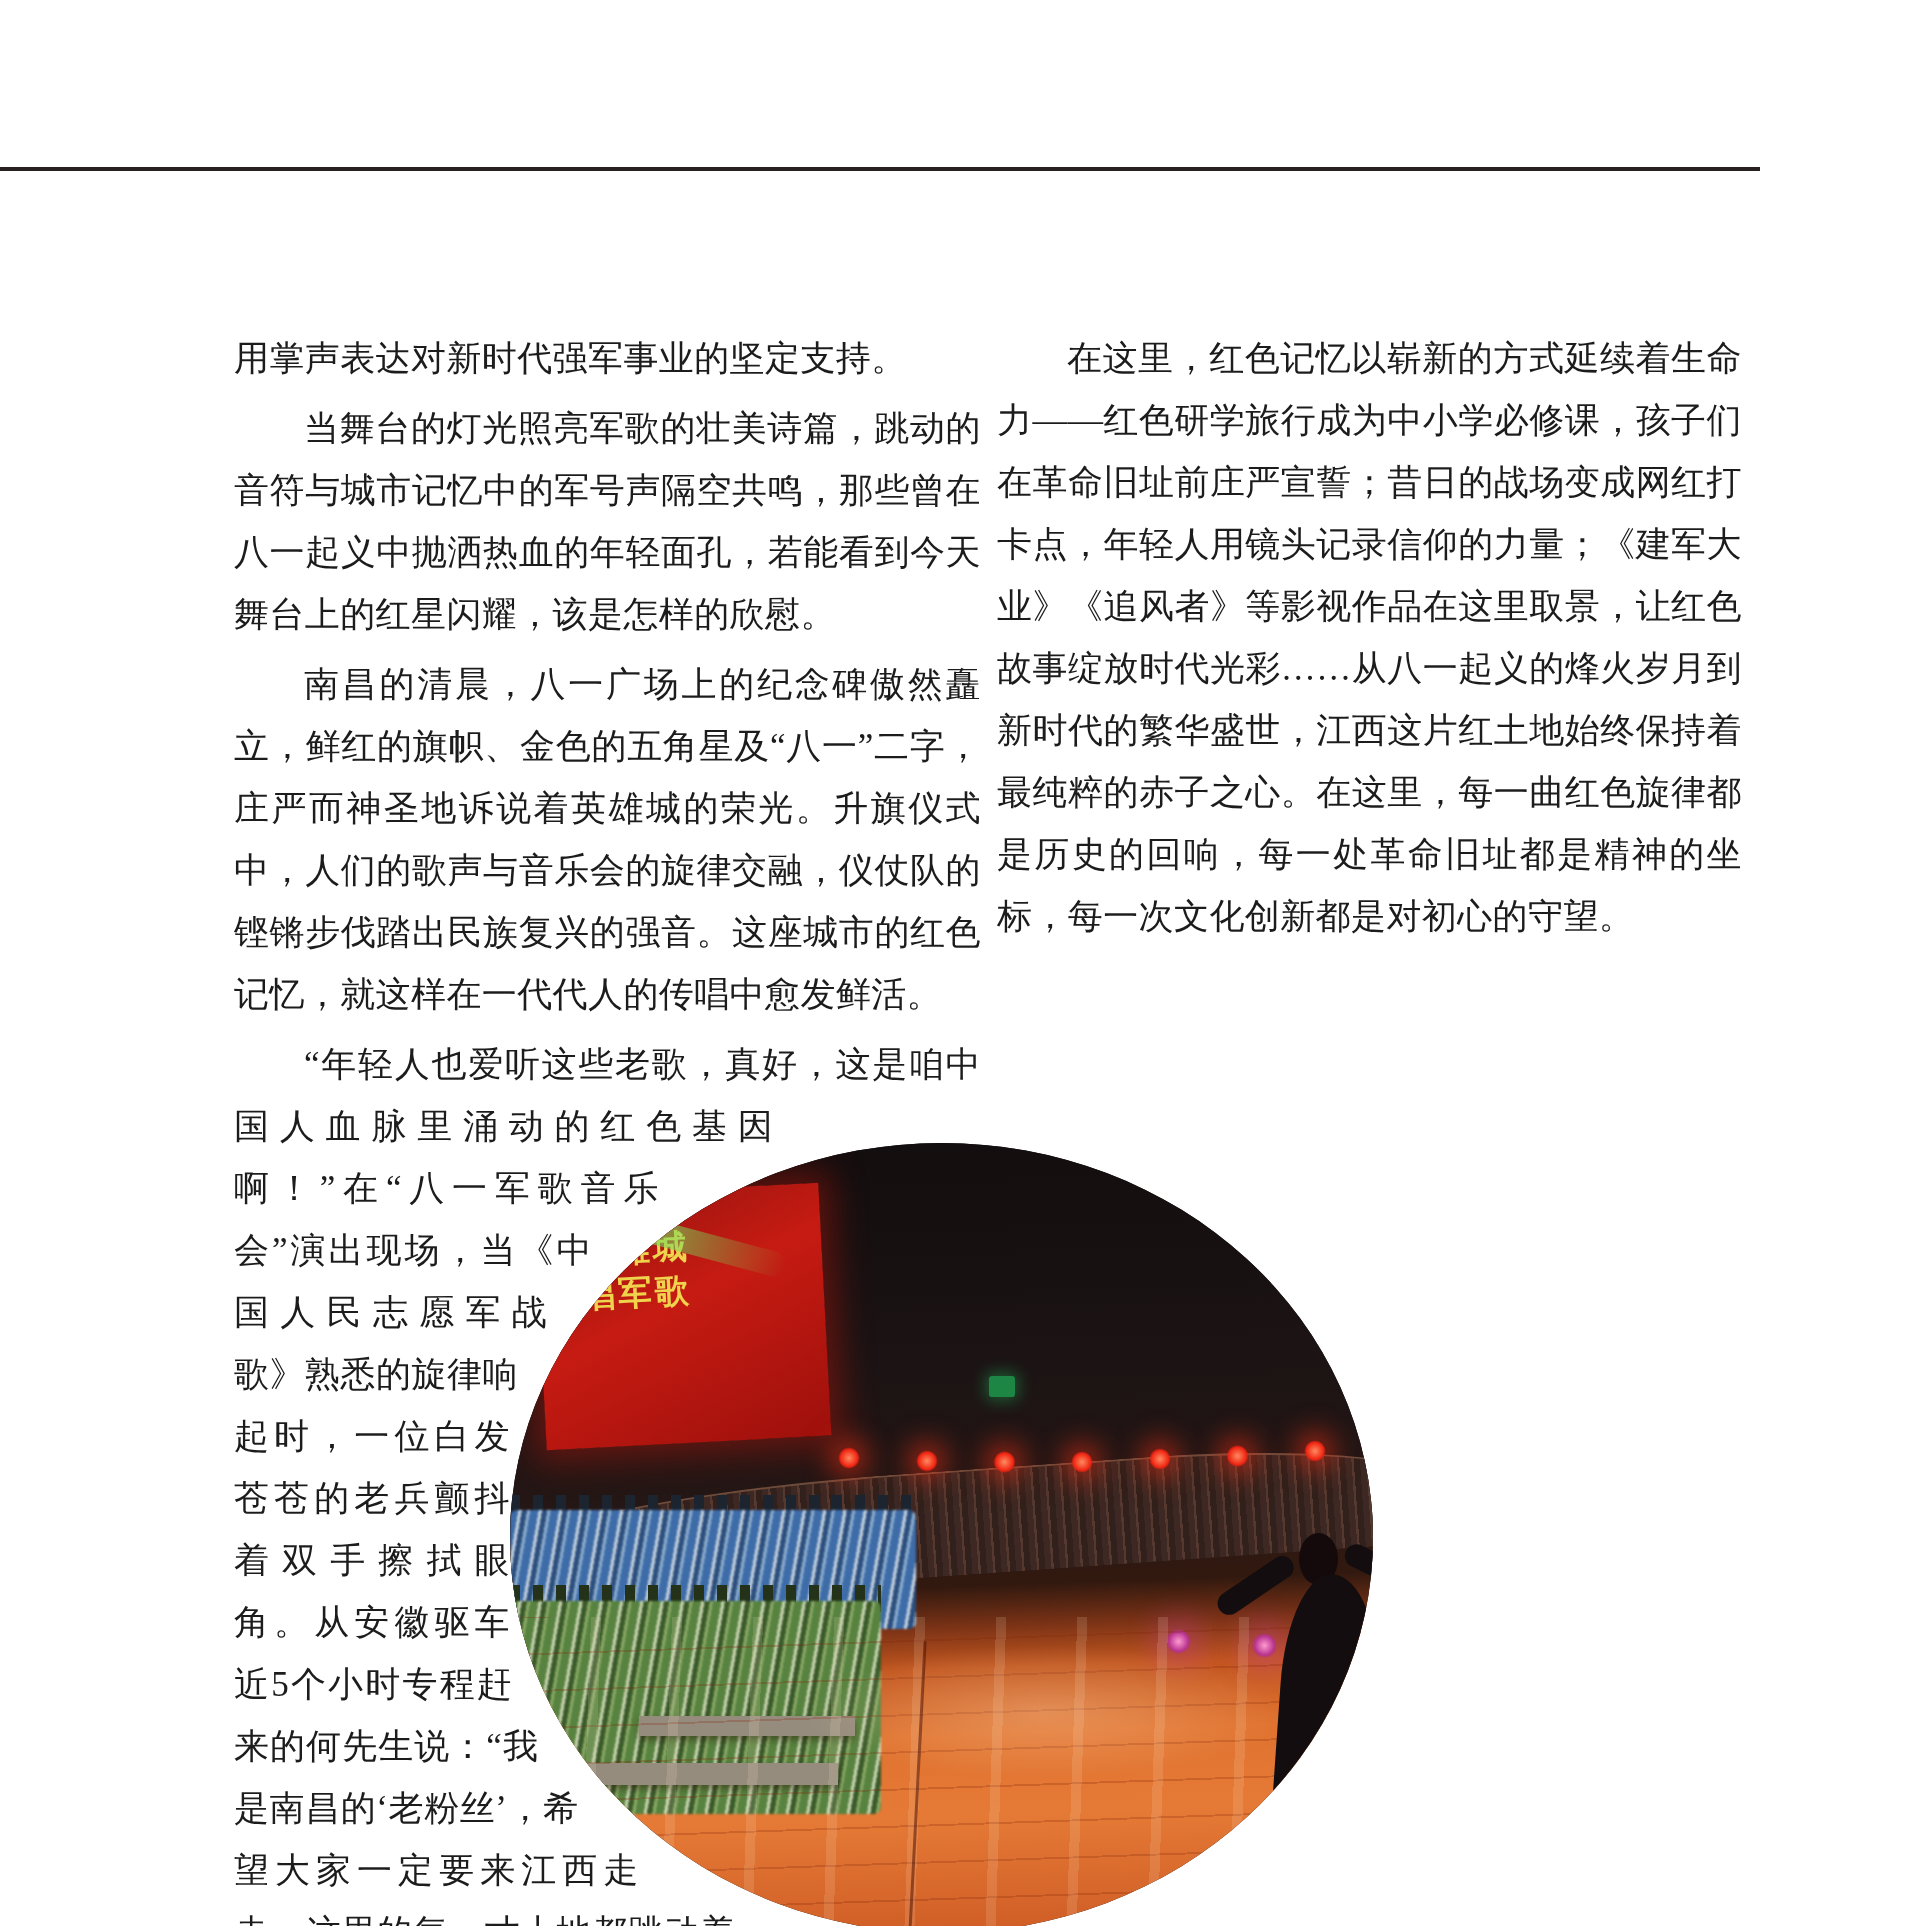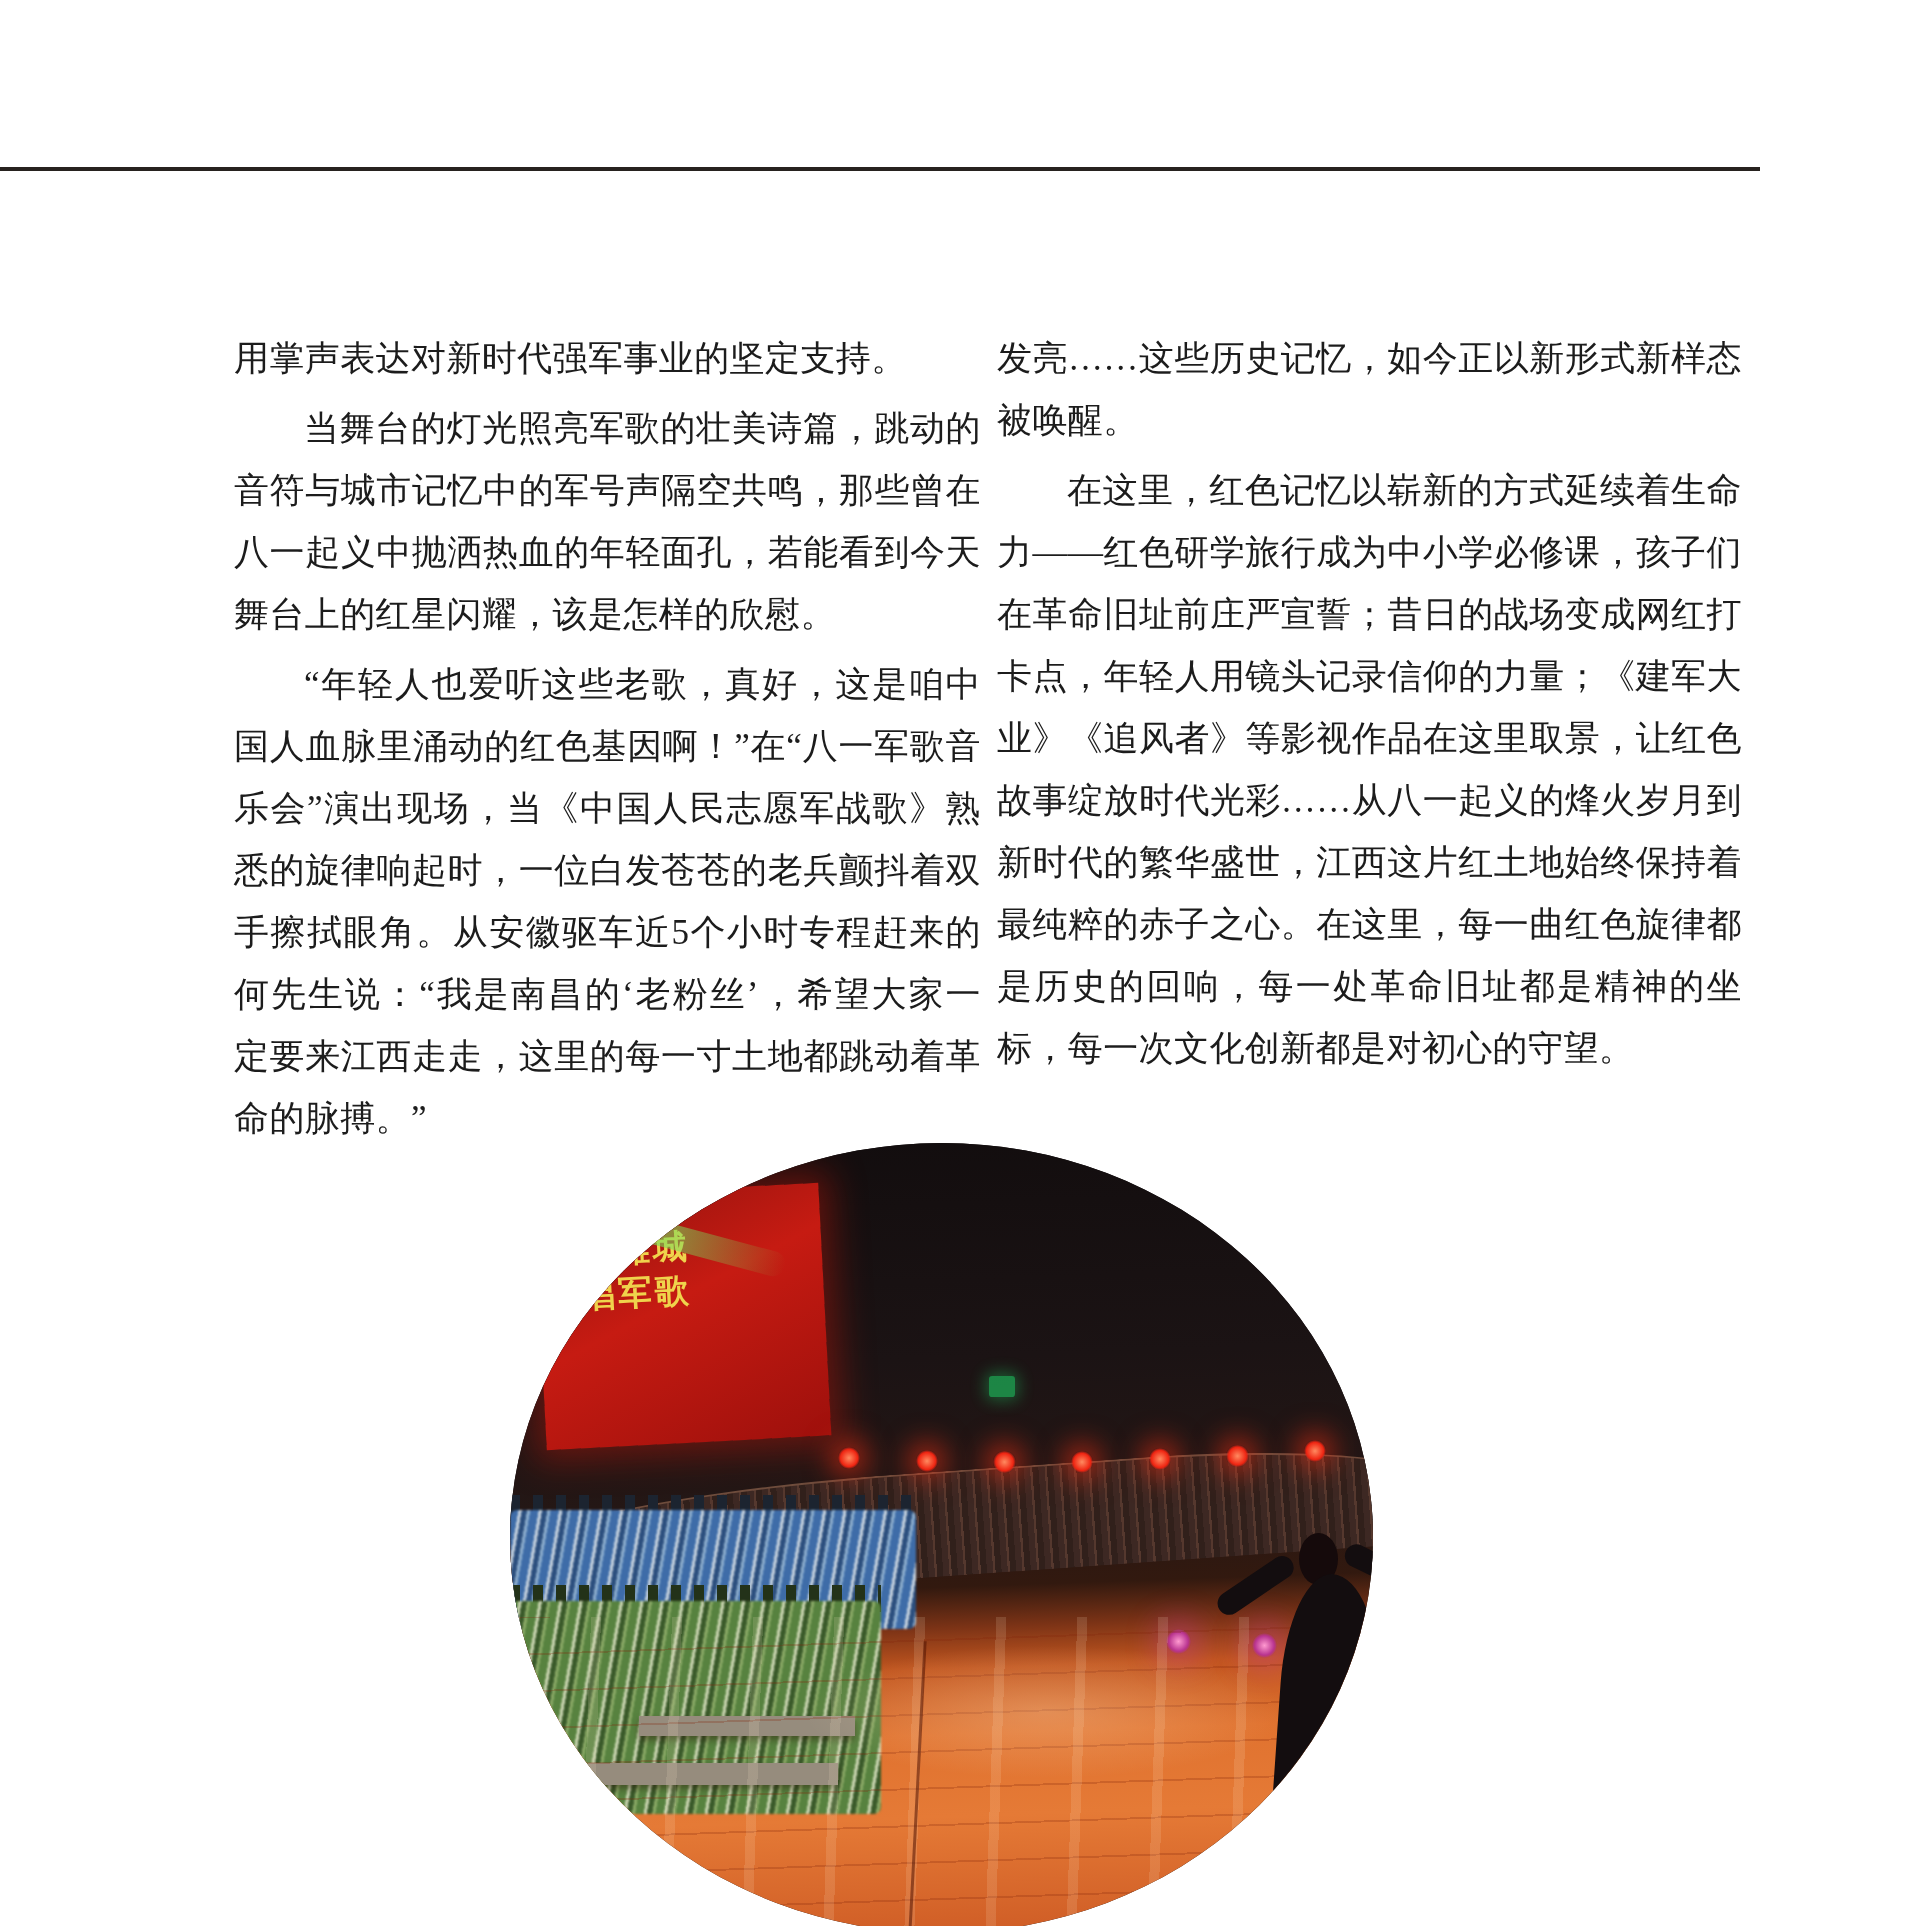--- a/index.html
+++ b/index.html
@@ -76,27 +76,27 @@
 </style>
 </head>
 <body>
 
 <div class="rule"></div>
 
 <div class="col col-left">
   <div class="wrap-left"></div>
   <p>用掌声表达对新时代强军事业的坚定支持。</p>
   <p class="indent">当舞台的灯光照亮军歌的壮美诗篇，跳动的音符与城市记忆中的军号声隔空共鸣，那些曾在八一起义中抛洒热血的年轻面孔，若能看到今天舞台上的红星闪耀，该是怎样的欣慰。</p>
+  <p class="indent">南昌的清晨，八一广场上的纪念碑傲然矗立，鲜红的旗帜、金色的五角星及“八一”二字，庄严而神圣地诉说着英雄城的荣光。升旗仪式中，人们的歌声与音乐会的旋律交融，仪仗队的铿锵步伐踏出民族复兴的强音。这座城市的红色记忆，就这样在一代代人的传唱中愈发鲜活。</p>
   <p class="indent">“年轻人也爱听这些老歌，真好，这是咱中国人血脉里涌动的红色基因啊！”在“八一军歌音乐会”演出现场，当《中国人民志愿军战歌》熟悉的旋律响起时，一位白发苍苍的老兵颤抖着双手擦拭眼角。从安徽驱车近5个小时专程赶来的何先生说：“我是南昌的‘老粉丝’，希望大家一定要来江西走走，这里的每一寸土地都跳动着革命的脉搏。”</p>
 
 </div>
 
 <div class="col col-right">
   <div class="wrap-right"></div>
-  <p>发亮……这些历史记忆，如今正以新形式新样态被唤醒。</p>
   <p class="indent">在这里，红色记忆以崭新的方式延续着生命力——红色研学旅行成为中小学必修课，孩子们在革命旧址前庄严宣誓；昔日的战场变成网红打卡点，年轻人用镜头记录信仰的力量；《建军大业》《追风者》等影视作品在这里取景，让红色故事绽放时代光彩……从八一起义的烽火岁月到新时代的繁华盛世，江西这片红土地始终保持着最纯粹的赤子之心。在这里，每一曲红色旋律都是历史的回响，每一处革命旧址都是精神的坐标，每一次文化创新都是对初心的守望。</p>
 
 </div>
 
 <div class="photo">
   <div class="ph-base"></div>
   <div class="ph-screen">
     <div class="beam"></div>
     <div>英雄城</div>
     <div>唱军歌</div>

